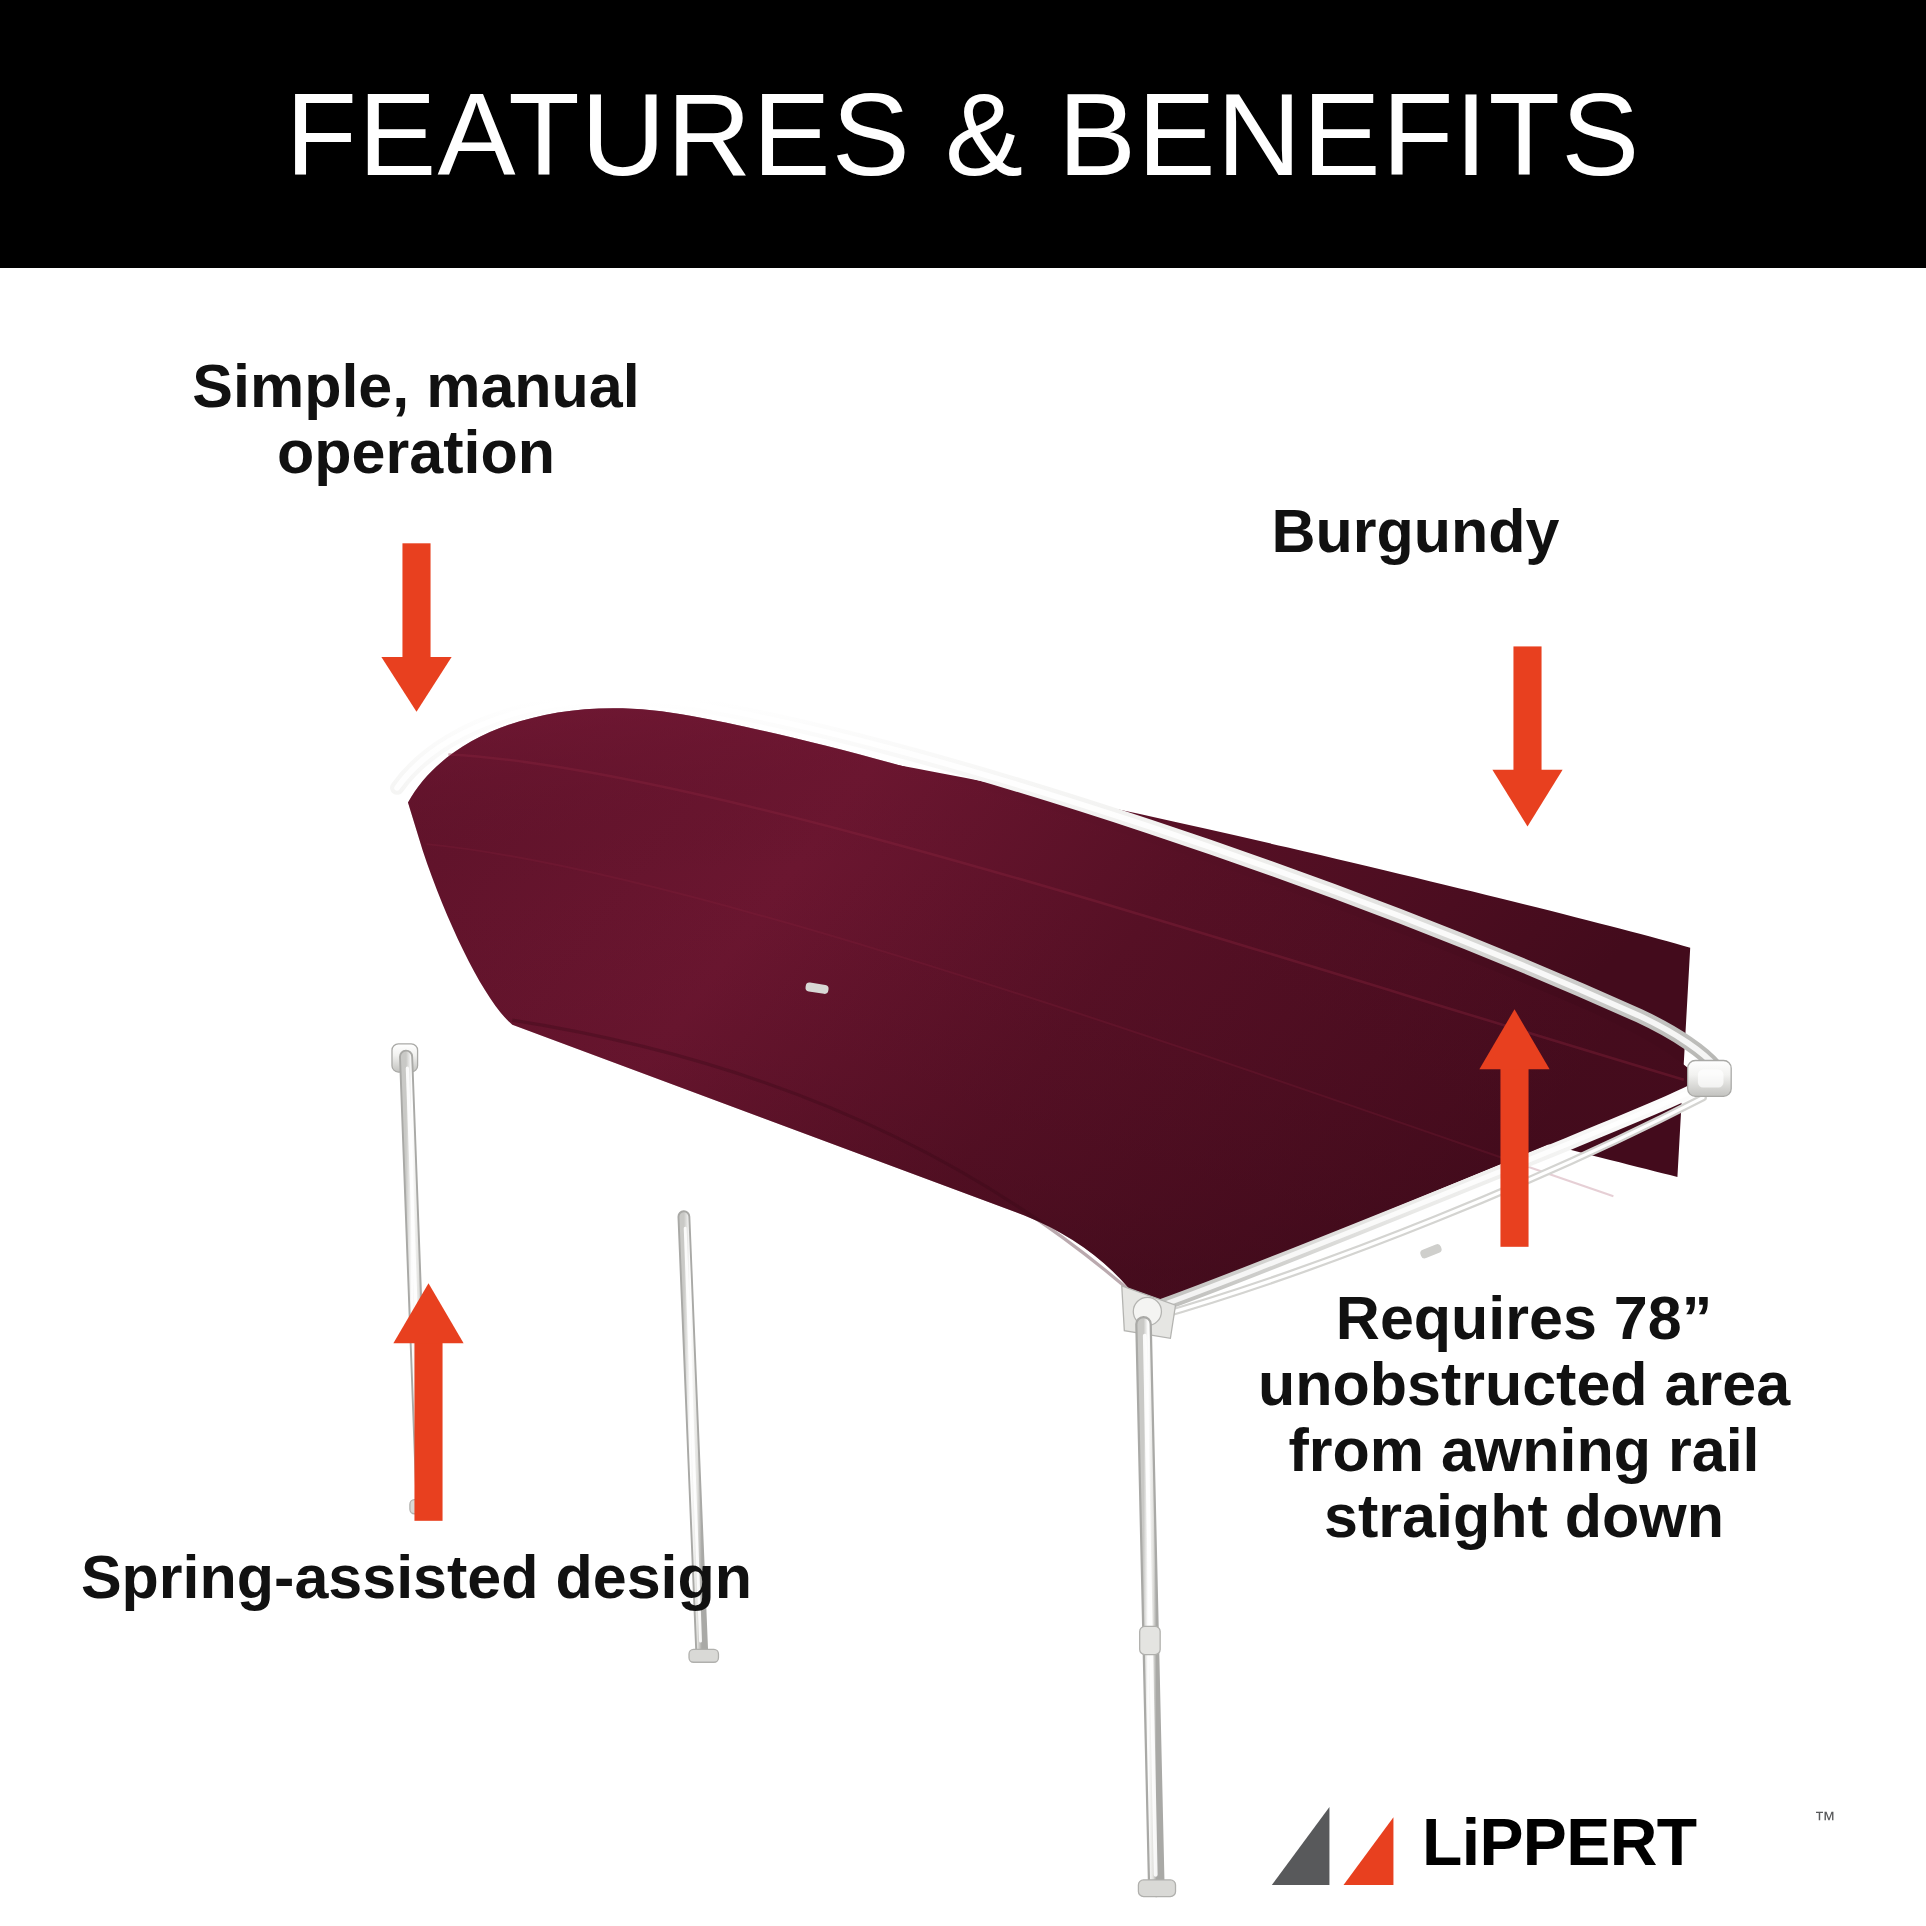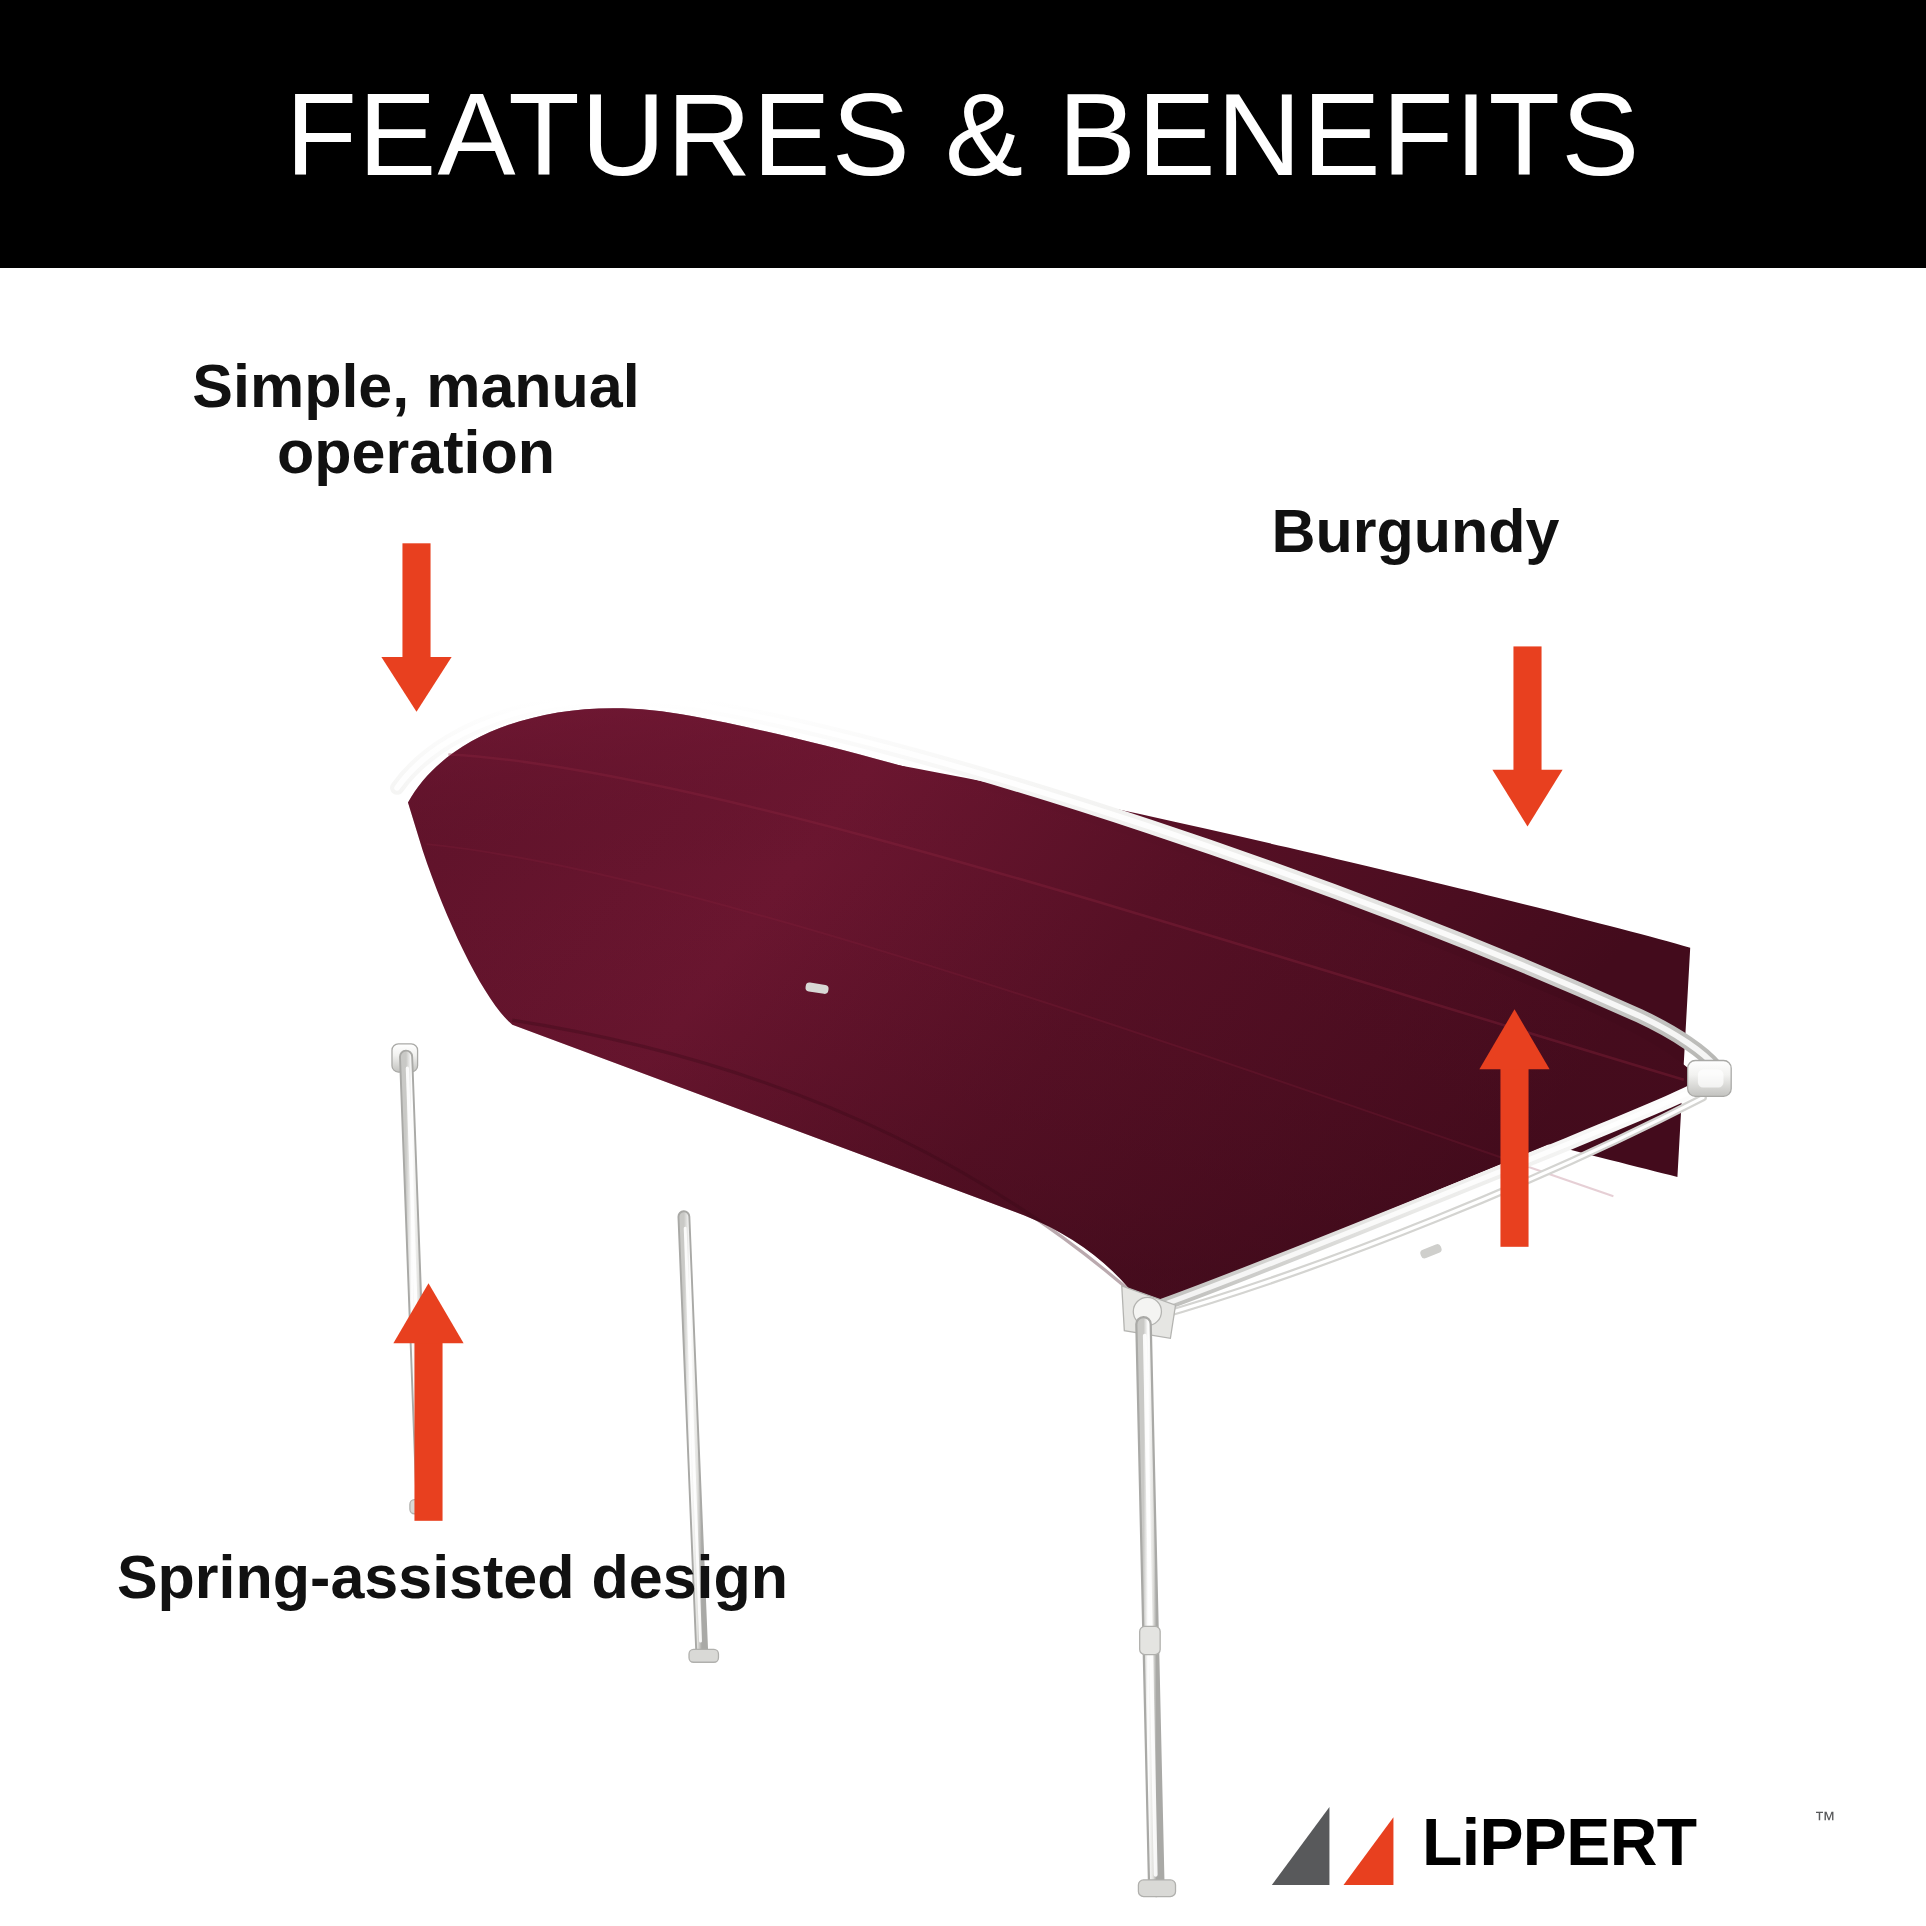--- a/index.html
+++ b/index.html
@@ -68,21 +68,20 @@
     width: 551px;
     font-size: 61px;
     text-align: center;
   }
   #label-spring-assisted {
     left: 77px;
     top: 1277px;
     width: 679px;
     font-size: 61px;
     text-align: center;
-    margin-left: 36px;
   }
   #label-requires {
     left: 1204px;
     top: 1018px;
     width: 640px;
     font-size: 61px;
     text-align: center;
   }
 
   
@@ -287,20 +286,21 @@
     <polygon points="10,193 120,193 65,282" fill="#e8401f"></polygon>
   </svg>
 
   <div class="callout" id="label-spring-assisted">Spring-assisted design</div>
 
   <svg class="arrow" style="left:387px; top:1010px; width:83px; height:243px;" viewBox="0 0 130 380" xmlns="http://www.w3.org/2000/svg">
     <rect x="43" y="90" width="44" height="290" fill="#e8401f"></rect>
     <polygon points="10,102 120,102 65,8" fill="#e8401f"></polygon>
   </svg>
 
+  <div class="callout" id="label-requires">Requires 78” unobstructed area from awning rail straight down</div>
 
   <svg class="arrow" style="left:1473px; top:736px; width:83px; height:243px;" viewBox="0 0 130 380" xmlns="http://www.w3.org/2000/svg">
     <rect x="43" y="90" width="44" height="290" fill="#e8401f"></rect>
     <polygon points="10,102 120,102 65,8" fill="#e8401f"></polygon>
   </svg>
 
   <div id="logo">
     <svg style="position:absolute; left:0; top:5.1px; width:160px; height:95px;" viewBox="0 0 250 148" xmlns="http://www.w3.org/2000/svg">
       <polygon points="6,128 96,6 96,128" fill="#58595b"></polygon>
       <polygon points="118,128 196,22 196,128" fill="#e8401f"></polygon>

